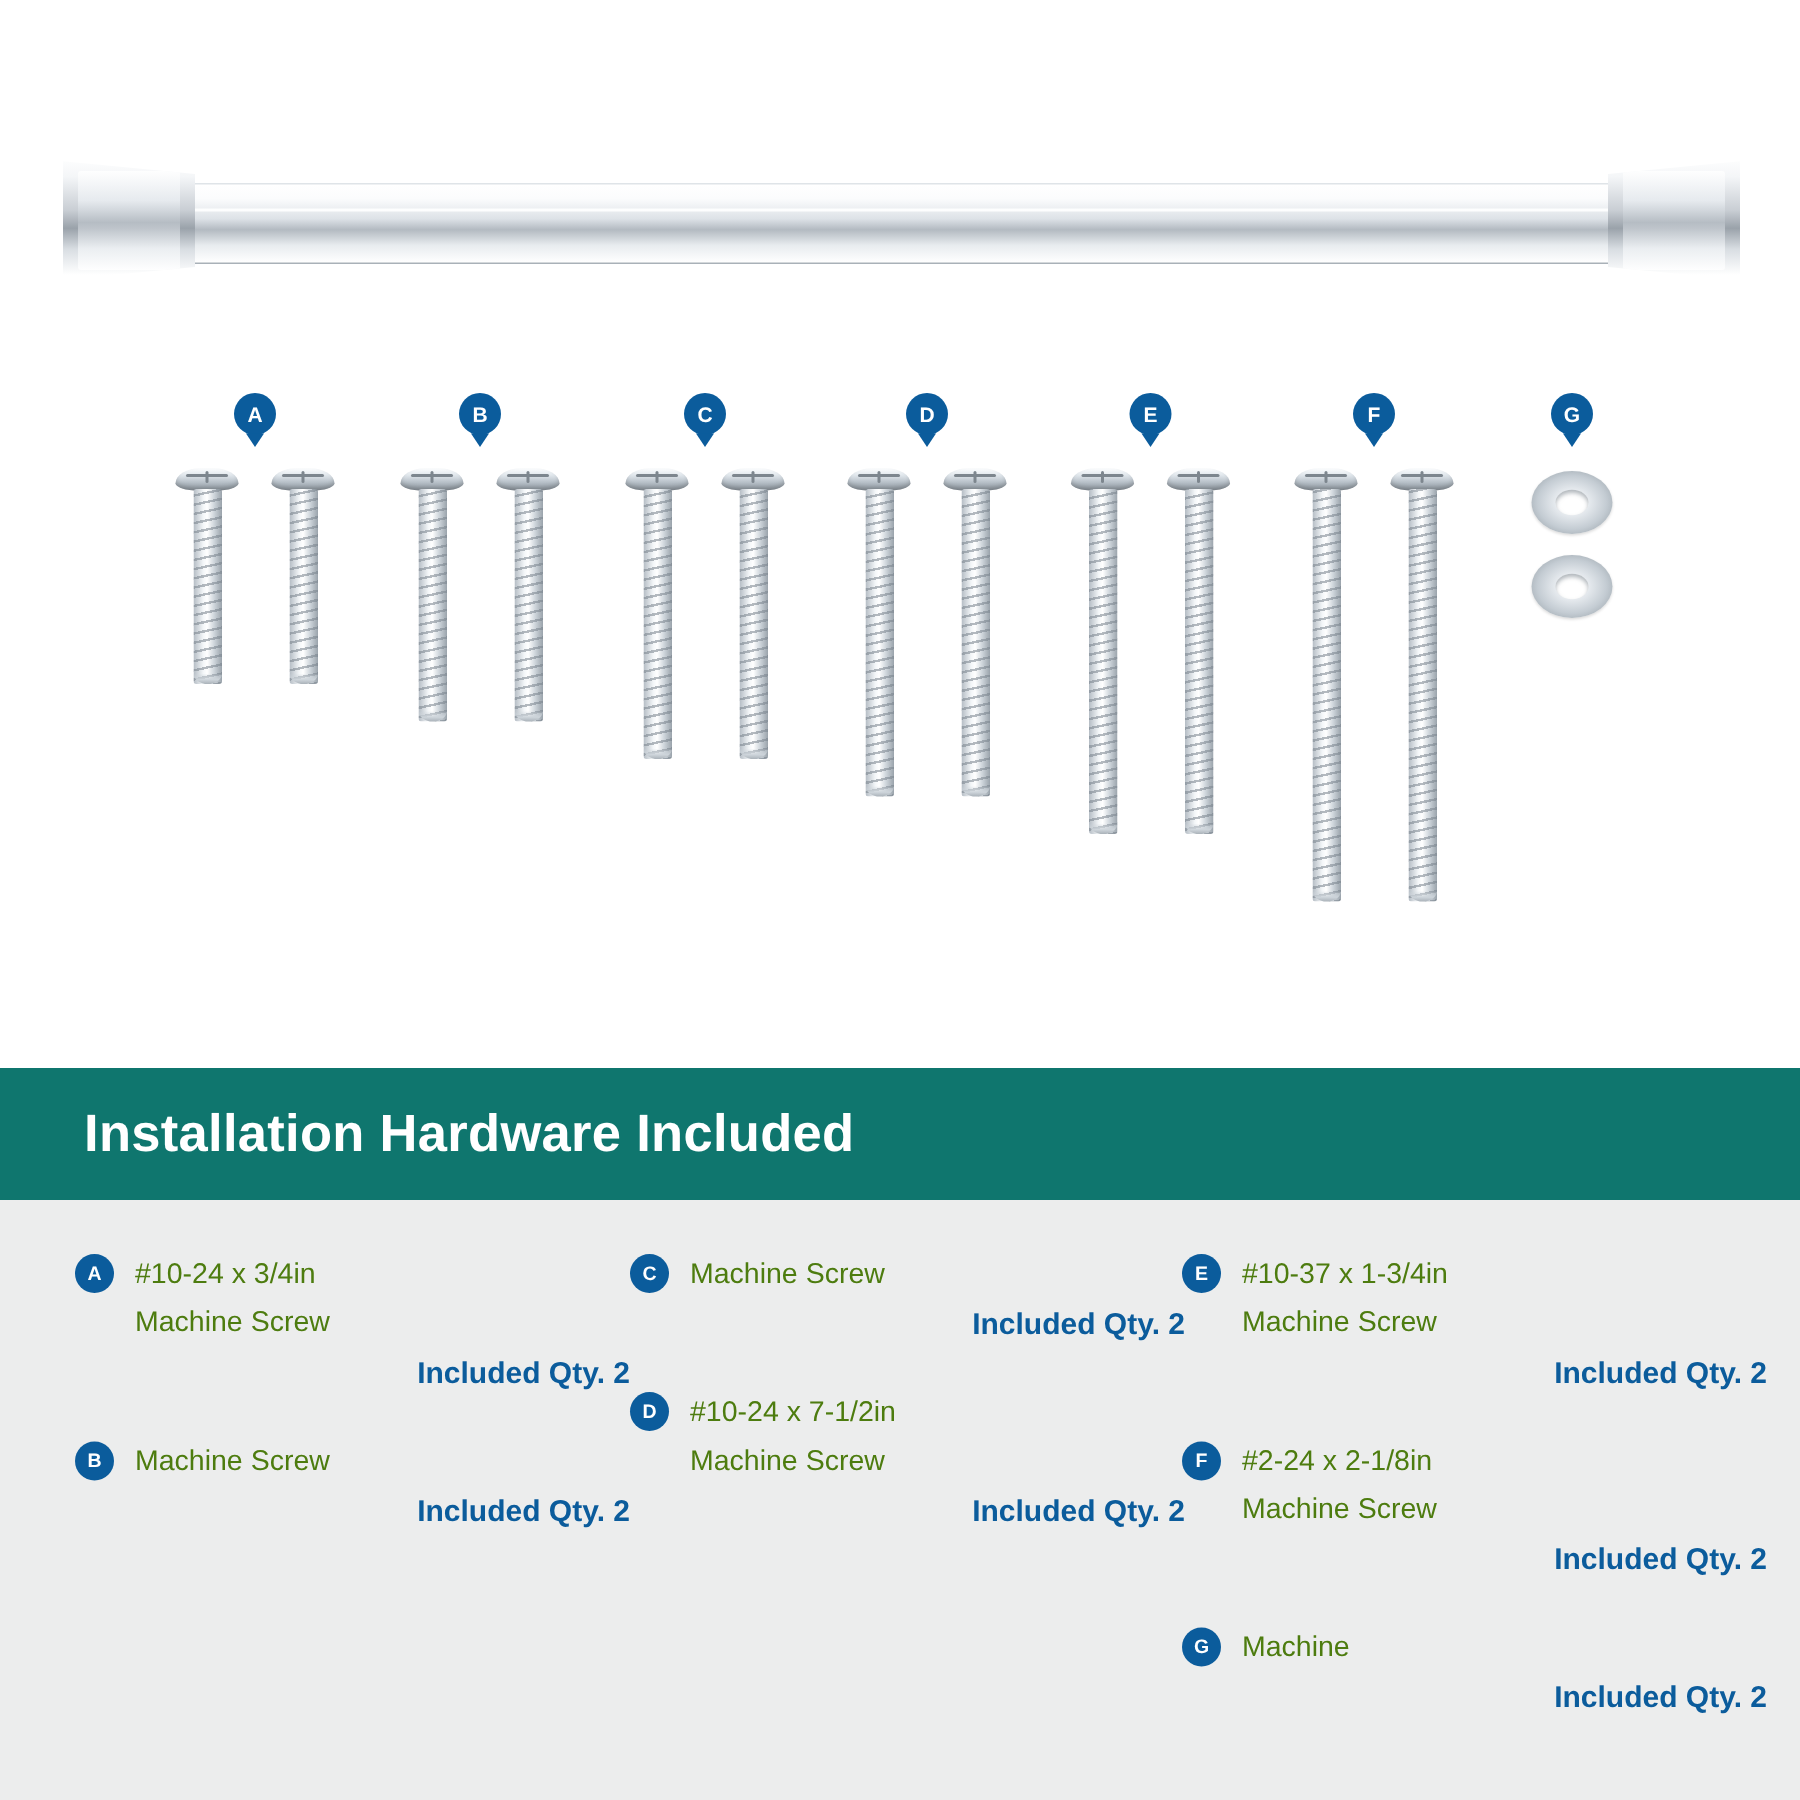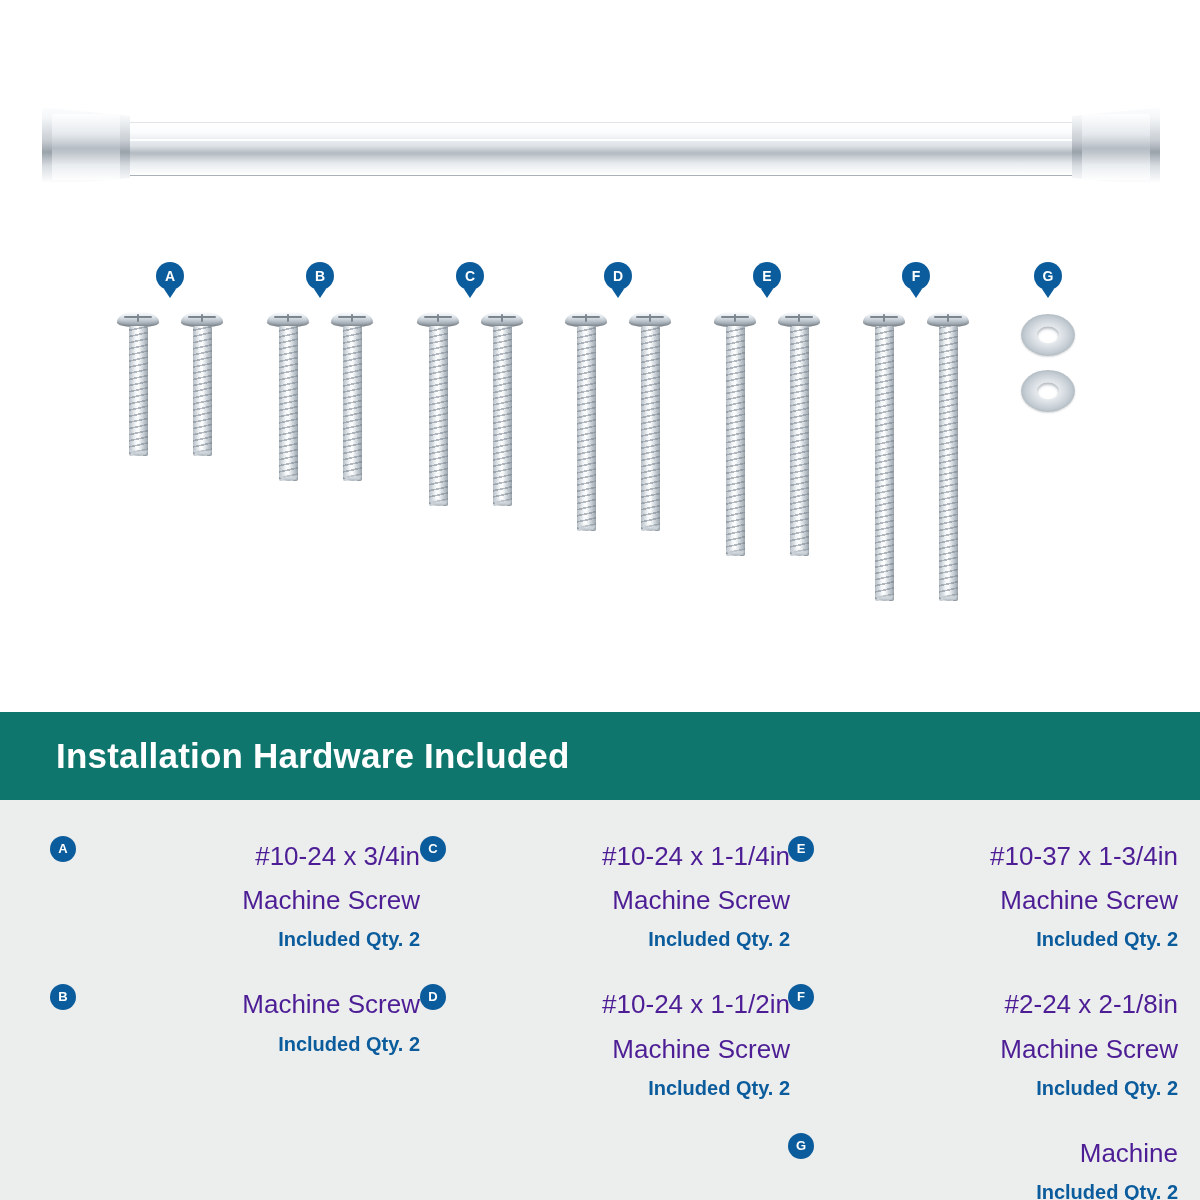--- a/index.html
+++ b/index.html
@@ -245,25 +245,24 @@
     width: 26px; height: 26px;
     border-radius: 50%;
     background: #0b5c9c;
     color: #fff;
     font-size: 13px;
     font-weight: bold;
     line-height: 26px;
     text-align: center;
   }
   .legend-item .lg-line {
-    font-size: 26px;
-    color: #4c1d95;
+    font-size: 19px;
+    color: #4d7c0f;
     line-height: 1.7;
     white-space: nowrap;
-    text-align: right;
   }
   .legend-item .lg-qty {
     font-size: 20px;
     color: #0b5c9c;
     font-weight: bold;
     line-height: 1.7;
     white-space: nowrap;
     text-align: right;
   }
 </style>
@@ -385,27 +384,26 @@
       </div>
       <div class="legend-item">
         <div class="lg-badge">B</div>
         <div class="lg-line">Machine Screw</div>
         <div class="lg-qty">Included Qty. 2</div>
       </div>
     </div>
   <div class="legend-col c2">
       <div class="legend-item">
         <div class="lg-badge">C</div>
-        <div class="lg-line">#10-24 x 1-1/4in</div>
         <div class="lg-line">Machine Screw</div>
         <div class="lg-qty">Included Qty. 2</div>
       </div>
       <div class="legend-item">
         <div class="lg-badge">D</div>
-        <div class="lg-line">#10-24 x 1-1/2in</div>
+        <div class="lg-line">#10-24 x 7-1/2in</div>
         <div class="lg-line">Machine Screw</div>
         <div class="lg-qty">Included Qty. 2</div>
       </div>
     </div>
   <div class="legend-col c3">
       <div class="legend-item">
         <div class="lg-badge">E</div>
         <div class="lg-line">#10-37 x 1-3/4in</div>
         <div class="lg-line">Machine Screw</div>
         <div class="lg-qty">Included Qty. 2</div>

